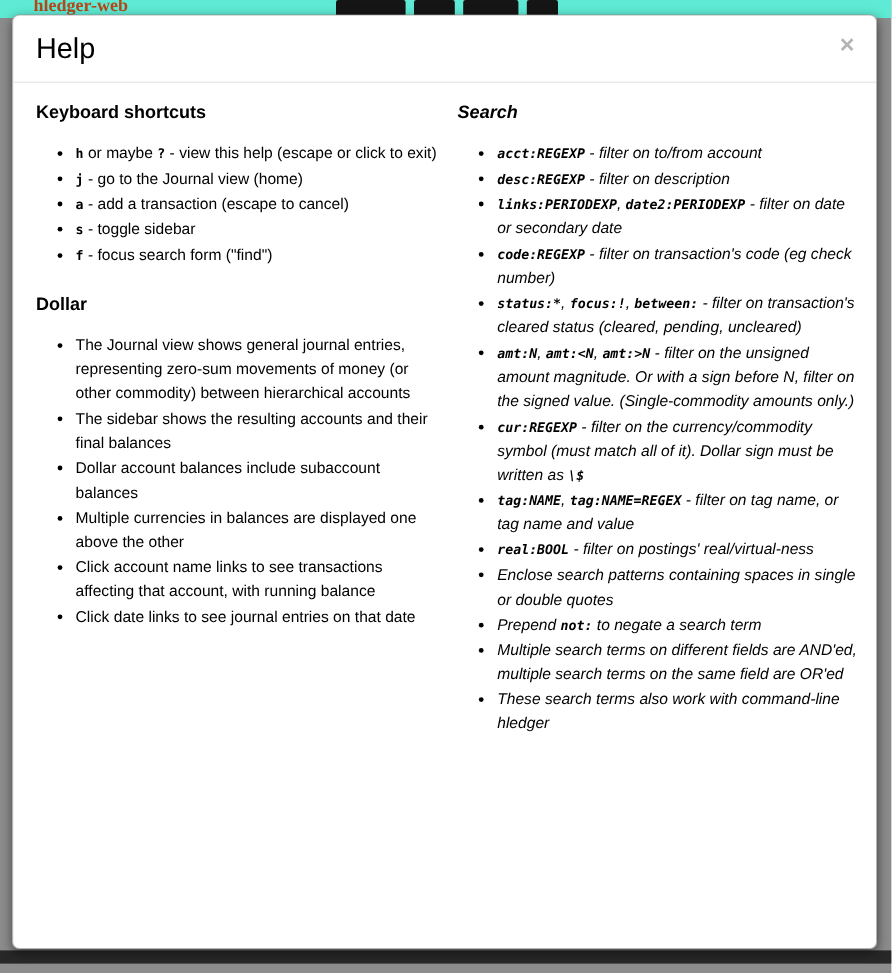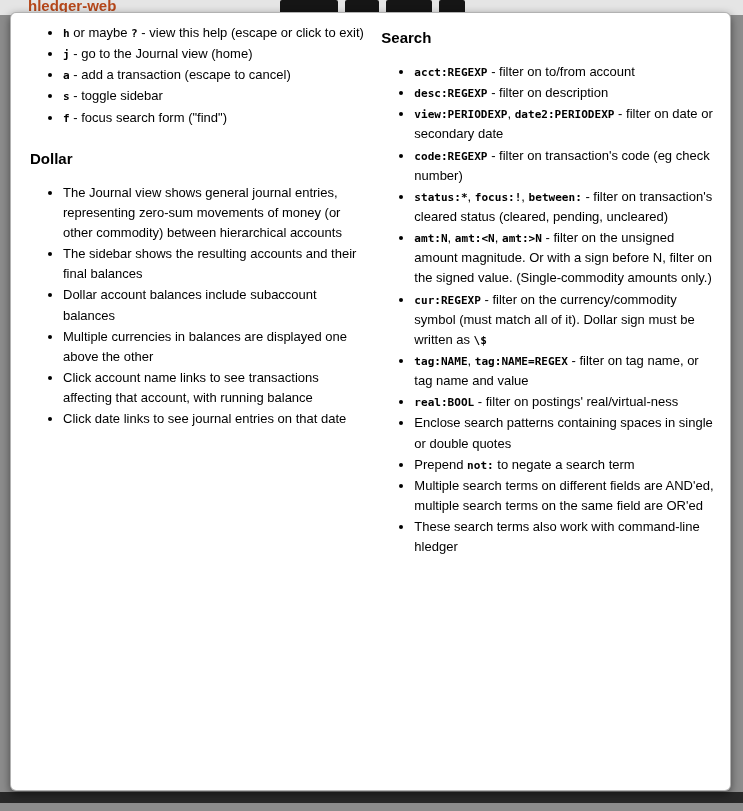--- a/index.html
+++ b/index.html
@@ -22,23 +22,24 @@
   
   .backdrop {
     position: absolute; inset: 0;
     background: rgba(0,0,0,0.45);
     z-index: 5;
   }
 
   
   .topbar {
     position: absolute; top: 0; left: 0; right: 0; height: 15px;
-    background: #e5e5e5;
+    background: #5eead4;
     z-index: 6;
     overflow: hidden;
+    font-family: Liberation Serif, serif;
   }
   .brand {
     position: absolute; left: 28px; top: -3px;
     font-size: 15px; font-weight: 700;
     color: #b5471a;
     text-decoration: none;
     cursor: pointer;
   }
   .obscured-heading {
     position: absolute; left: 280px; top: 0;
@@ -87,21 +88,21 @@
     padding: 2px 4px;
     font-family: "Liberation Sans", sans-serif;
   }
   .modal-body {
     display: flex;
     padding: 10px 15px 15px 19px;
     box-sizing: border-box;
   }
   .col { box-sizing: border-box; }
   .col-left  { width: 51%; padding-right: 14px; }
-  .col-right { width: 49%; padding-left: 2px; }
+  .col-right { width: 49%; padding-left: 2px; font-style: italic; }
 
   h2.section-heading {
     font-size: 15px;
     font-weight: 700;
     margin: 22px 0 16px;
     color: #000;
   }
   .col h2.section-heading:first-child { margin-top: 6px; }
 
   ul.help-list {
@@ -134,22 +135,27 @@
   <a class="brand">hledger-web</a>
   <div class="obscured-heading">
     <span class="blob b1"></span>
     <span class="blob b2"></span>
     <span class="blob b3"></span>
     <span class="blob b4"></span>
   </div>
 </div>
 
 <div class="modal">
+  <div class="modal-header">
+    <h1 class="modal-title">Help</h1>
+    <button class="close-btn">×</button>
+  </div>
   <div class="modal-body">
     <div class="col col-left">
+      <h2 class="section-heading">Keyboard shortcuts</h2>
       <ul class="help-list">
           <li><code>h</code> or maybe <code>?</code> - view this help (escape or click to exit)</li>
           <li><code>j</code> - go to the Journal view (home)</li>
           <li><code>a</code> - add a transaction (escape to cancel)</li>
           <li><code>s</code> - toggle sidebar</li>
           <li><code>f</code> - focus search form ("find")</li>
         </ul>
       <h2 class="section-heading">Dollar</h2>
       <ul class="help-list">
           <li>The Journal view shows general journal entries, representing zero-sum movements of money (or other commodity) between hierarchical accounts</li>
@@ -158,21 +164,21 @@
           <li>Multiple currencies in balances are displayed one above the other</li>
           <li>Click account name links to see transactions affecting that account, with running balance</li>
           <li>Click date links to see journal entries on that date</li>
         </ul>
     </div>
     <div class="col col-right">
       <h2 class="section-heading">Search</h2>
       <ul class="help-list">
           <li><code>acct:REGEXP</code> - filter on to/from account</li>
           <li><code>desc:REGEXP</code> - filter on description</li>
-          <li><code>view:PERIODEXP</code>, <code>date2:PERIODEXP</code> - filter on date or secondary date</li>
+          <li><code>links:PERIODEXP</code>, <code>date2:PERIODEXP</code> - filter on date or secondary date</li>
           <li><code>code:REGEXP</code> - filter on transaction's code (eg check number)</li>
           <li><code>status:*</code>, <code>focus:!</code>, <code>between:</code> - filter on transaction's cleared status (cleared, pending, uncleared)</li>
           <li><code>amt:N</code>, <code>amt:&lt;N</code>, <code>amt:&gt;N</code> - filter on the unsigned amount magnitude. Or with a sign before N, filter on the signed value. (Single-commodity amounts only.)</li>
           <li><code>cur:REGEXP</code> - filter on the currency/commodity symbol (must match all of it). Dollar sign must be written as <code>\$</code></li>
           <li><code>tag:NAME</code>, <code>tag:NAME=REGEX</code> - filter on tag name, or tag name and value</li>
           <li><code>real:BOOL</code> - filter on postings' real/virtual-ness</li>
           <li>Enclose search patterns containing spaces in single or double quotes</li>
           <li>Prepend <code>not:</code> to negate a search term</li>
           <li>Multiple search terms on different fields are AND'ed, multiple search terms on the same field are OR'ed</li>
           <li>These search terms also work with command-line hledger</li>

